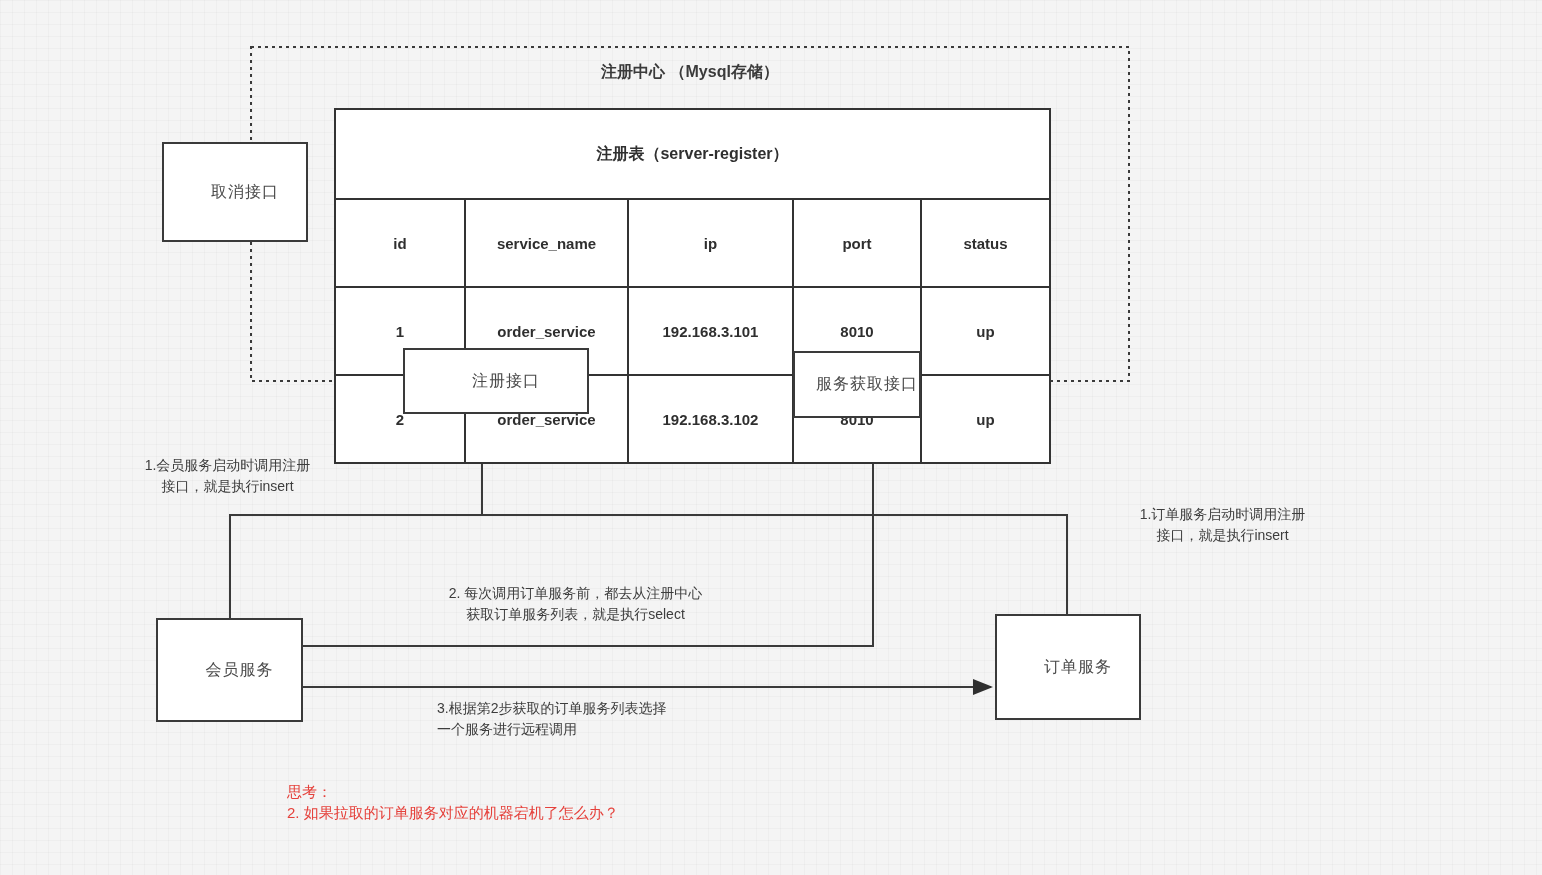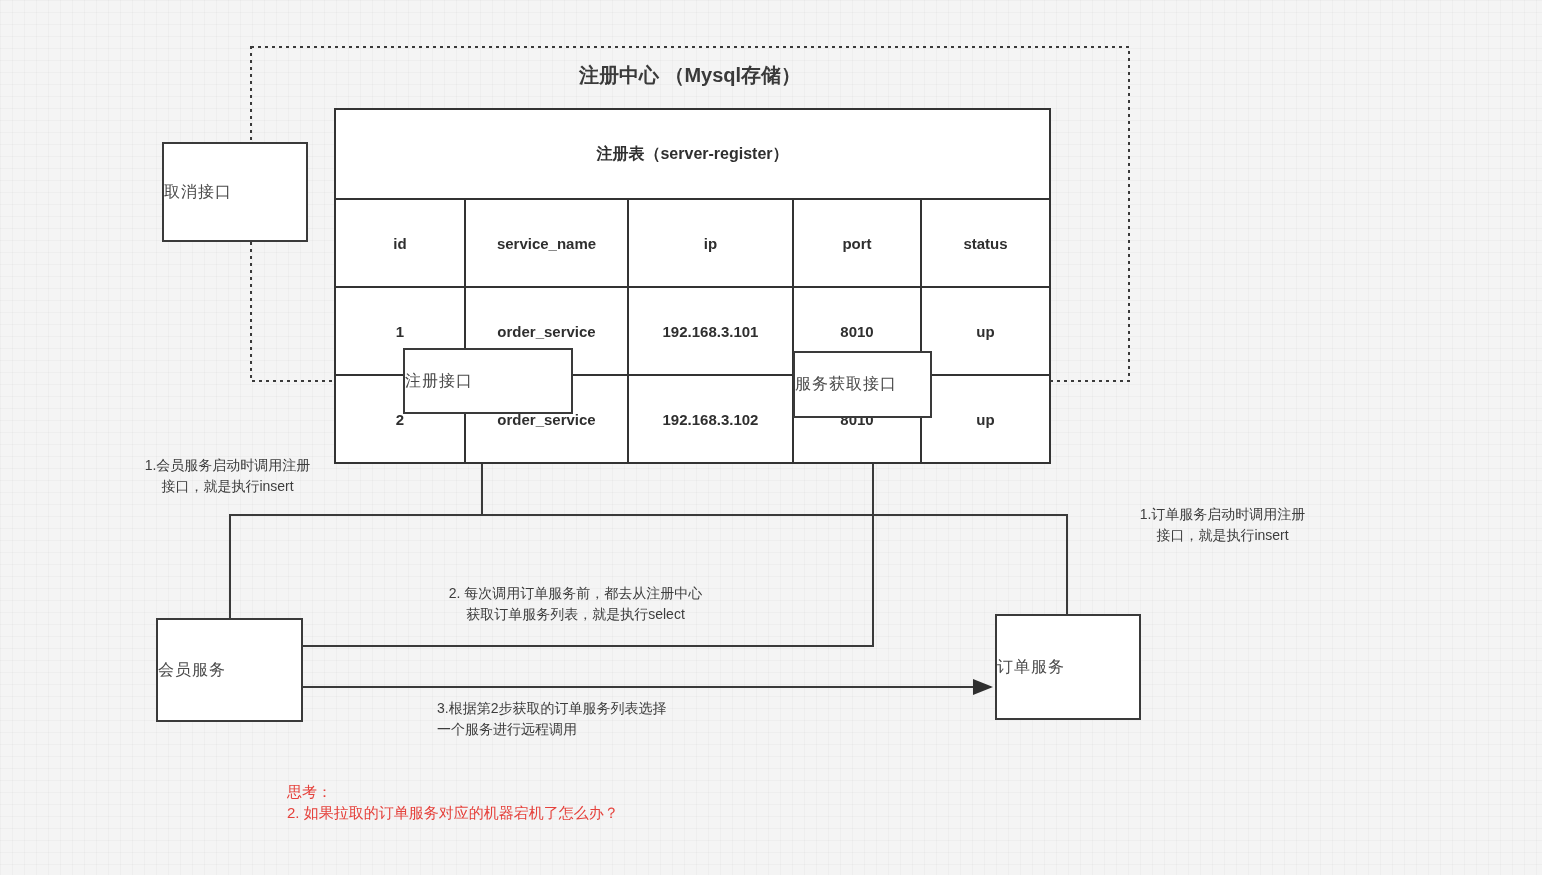--- a/index.html
+++ b/index.html
@@ -17,29 +17,30 @@
       linear-gradient(90deg, rgba(0,0,0,0.022) 1px, transparent 1px);
     background-size:12px 12px;
     overflow:hidden;
     color:#3d3d3d;
   }
   svg.wires{position:absolute;left:0;top:0;z-index:1;}
   .node{
     position:absolute;z-index:2;
     background:#ffffff;
     border:2px solid #3a3a3a;
-    display:flex;align-items:center;justify-content:flex-start;
+    display:flex;align-items:center;justify-content:center;
     font-size:16px;color:#4a4a4a;
     box-sizing:border-box;
     letter-spacing:1px;
+    padding-left:20px;
   }
   .registry-title{
     position:absolute;z-index:2;
     left:251px;top:62px;width:878px;
-    text-align:center;font-size:20px;font-weight:700;color:#3a3a3a;
+    text-align:center;font-size:16px;font-weight:700;color:#3a3a3a;
   }
   table.reg-table{
     position:absolute;z-index:2;
     left:334px;top:108px;width:715px;
     border-collapse:collapse;
     background:#ffffff;
     table-layout:fixed;
   }
   table.reg-table td{
     border:2px solid #333333;
@@ -119,25 +120,25 @@
       <td>8010</td>
       <td>up</td>
     </tr>
   </tbody>
     </table>
 
   <div class="node" style="left:162px;top:142px;width:146px;height:100px;">
     <span>取消接口</span>
   </div>
 
-  <div class="node" style="left:403px;top:348px;width:170px;height:66px;">
+  <div class="node" style="left:403px;top:348px;width:186px;height:66px;">
     <span>注册接口</span>
   </div>
 
-  <div class="node" style="left:793px;top:351px;width:139px;height:67px;">
+  <div class="node" style="left:793px;top:351px;width:128px;height:67px;">
     <span>服务获取接口</span>
   </div>
 
   <div class="node" style="left:156px;top:618px;width:147px;height:104px;">
     <span>会员服务</span>
   </div>
 
   <div class="node" style="left:995px;top:614px;width:146px;height:106px;">
     <span>订单服务</span>
   </div>

